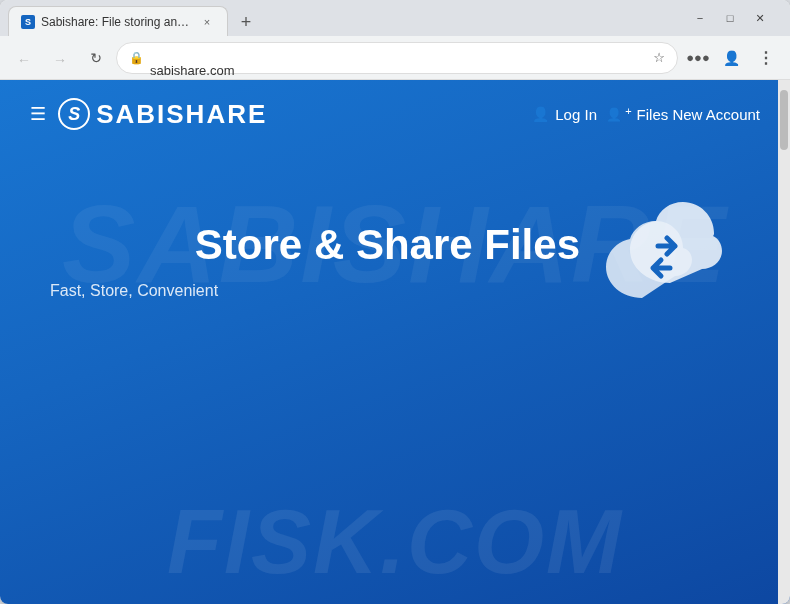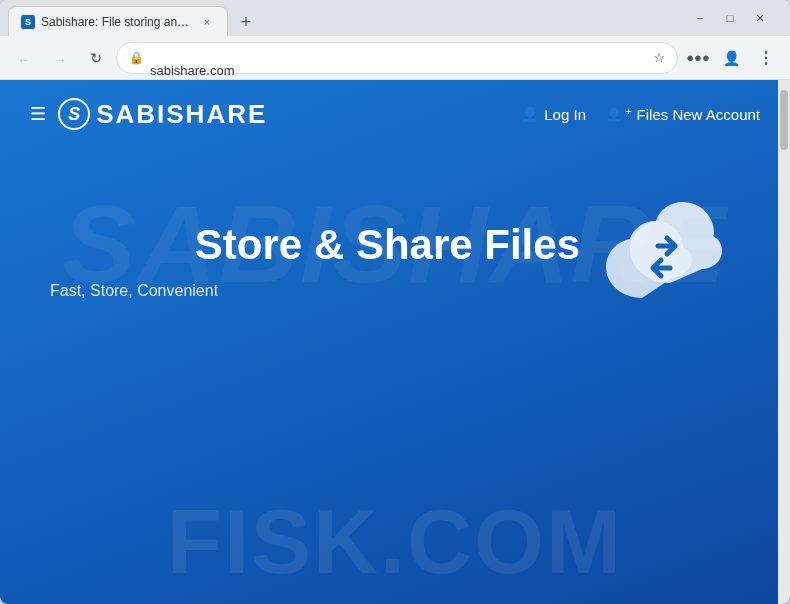--- a/index.html
+++ b/index.html
@@ -183,20 +183,21 @@
     
     .bg-watermark {
       position: absolute;
       bottom: 10px;
       left: 50%;
       transform: translateX(-50%);
       font-size: 90px;
       font-weight: 900;
       color: rgba(255,255,255,0.08);
       white-space: nowrap;
+      font-style: italic;
       letter-spacing: 2px;
       pointer-events: none;
       user-select: none;
     }
     .bg-watermark-top {
       position: absolute;
       top: 100px;
       left: 50%;
       transform: translateX(-50%);
       font-size: 110px;
@@ -248,21 +249,21 @@
       font-size: 26px;
       font-weight: 700;
       color: white;
       letter-spacing: 2px;
       text-transform: uppercase;
     }
 
     .nav-actions {
       display: flex;
       align-items: center;
-      gap: 20px;
+      gap: 9px;
     }
     .nav-link {
       color: white;
       font-size: 15px;
       text-decoration: none;
       display: flex;
       align-items: center;
       gap: 5px;
       cursor: pointer;
     }

